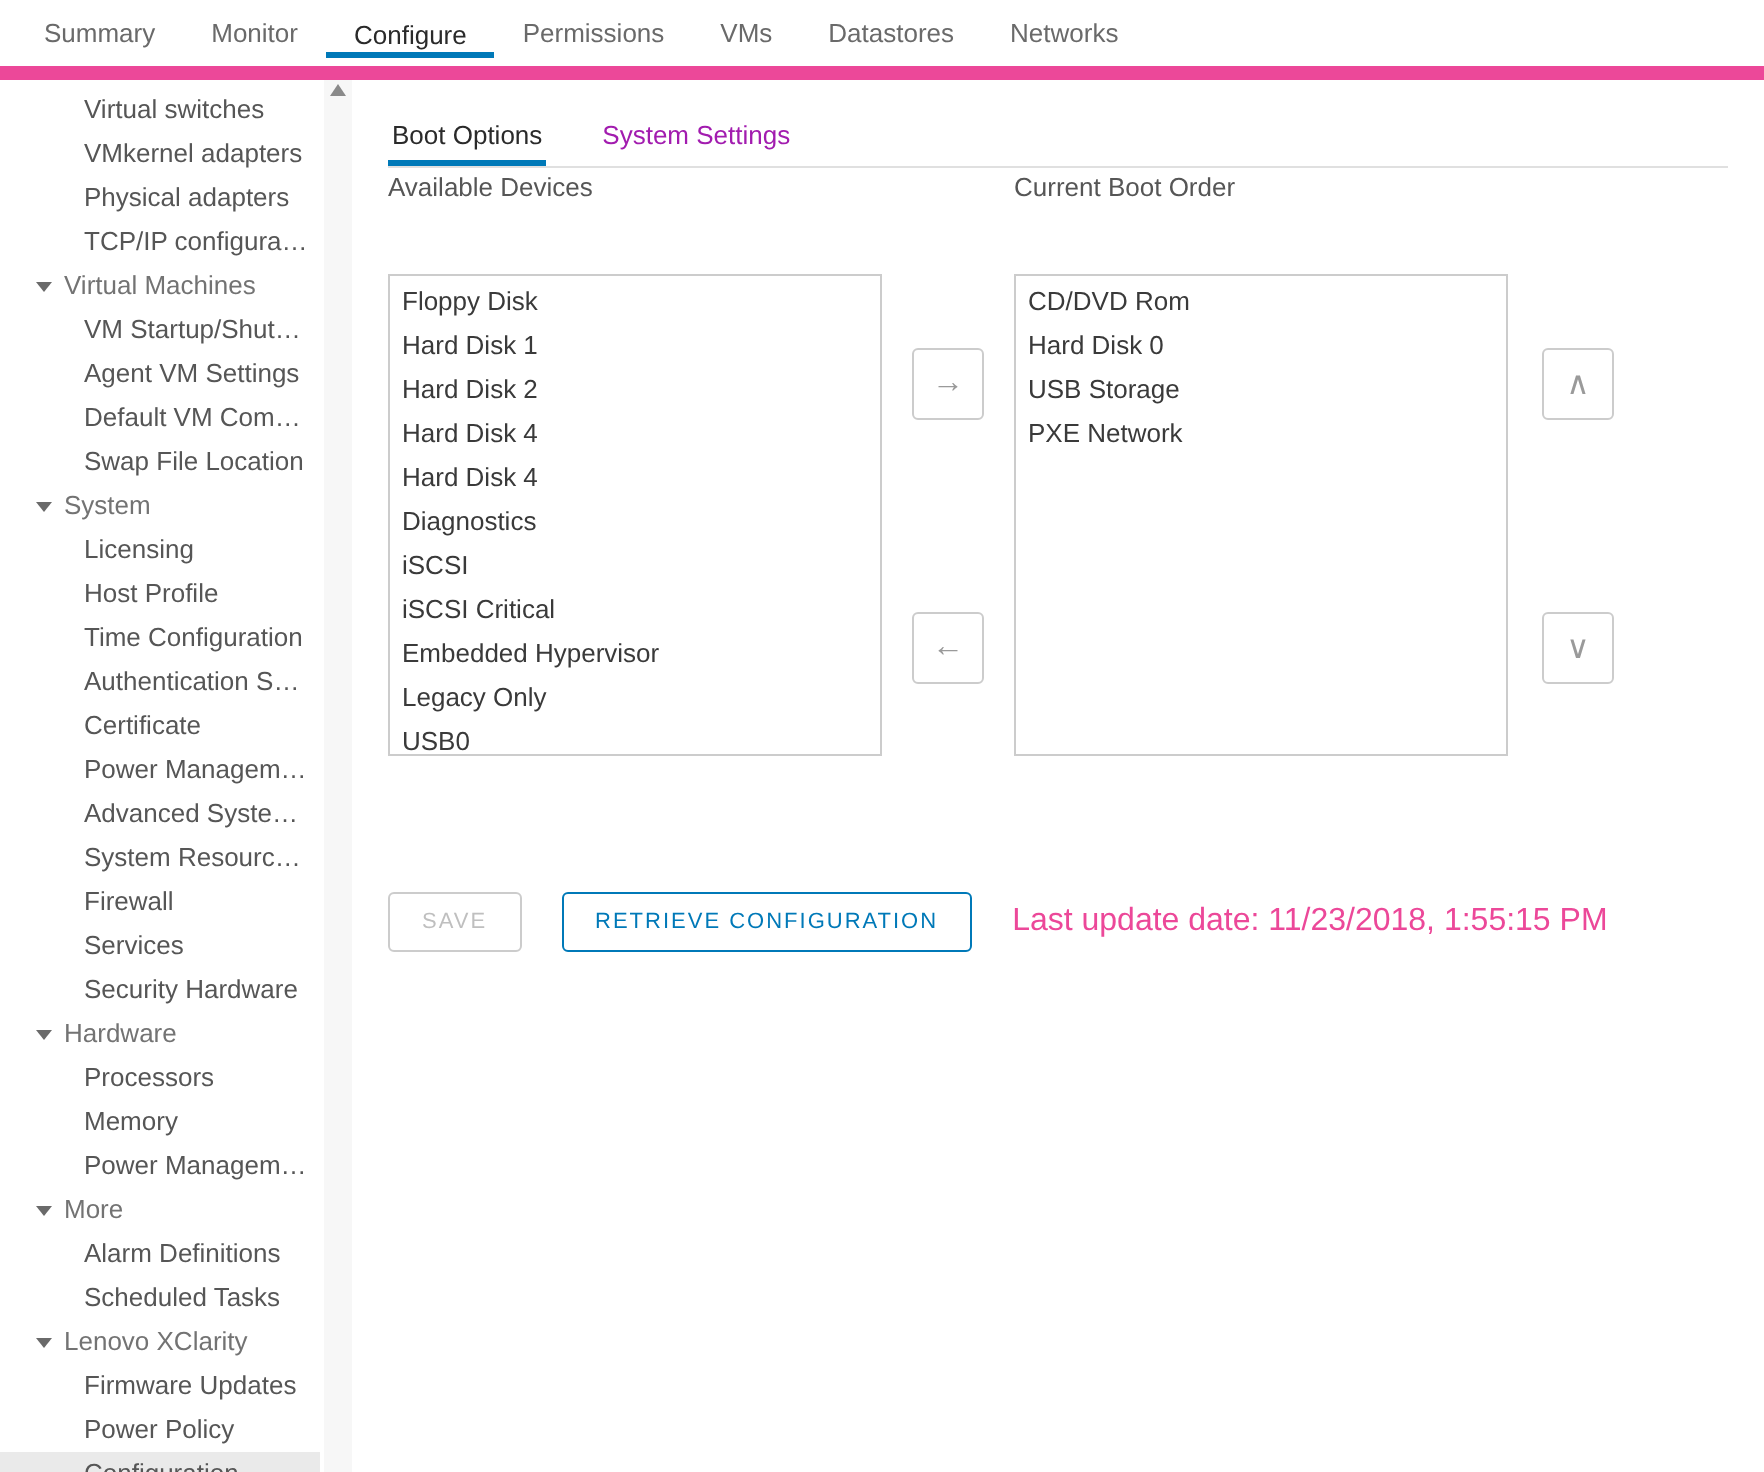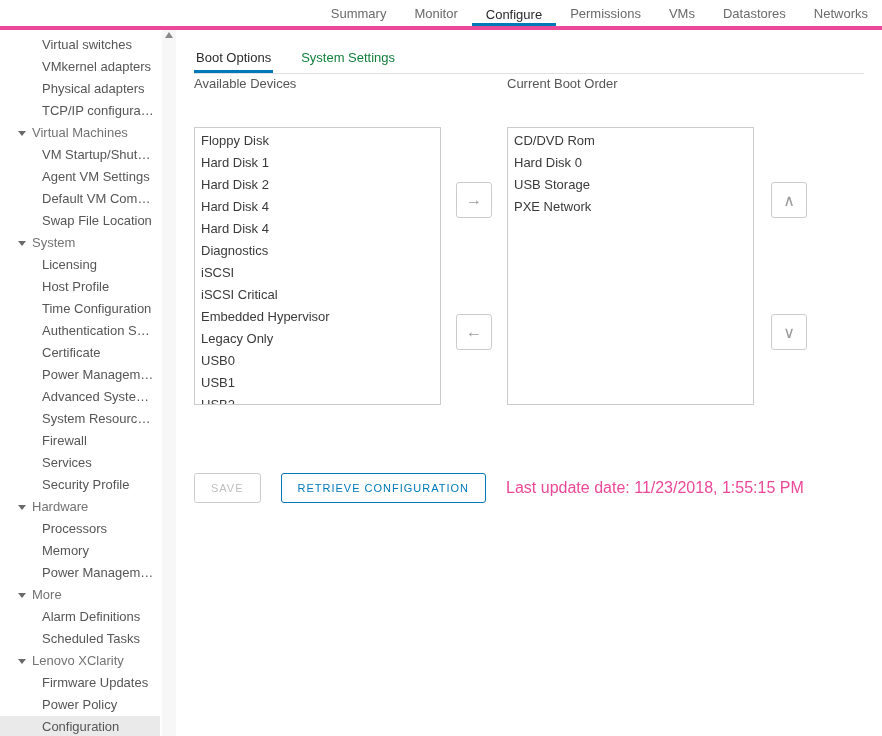--- a/index.html
+++ b/index.html
@@ -9,24 +9,23 @@
     font-size: 13px;
     color: #565656;
     background: #fff;
     width: 882px;
     height: 736px;
     overflow: hidden;
   }
   .top-tabs {
     display: flex;
     align-items: center;
-    border-bottom: 4px solid #ec4899;
+    border-bottom: 7px solid #ec4899;
     padding: 0 0 0 8px;
-    height: 30px;
-    justify-content: flex-end;
+    height: 40px;
   }
   .top-tab {
     padding: 6px 14px 6px 14px;
     color: #6a6a6a;
     cursor: pointer;
     font-size: 13px;
   }
   .top-tab.active {
     color: #2a2a2a;
     border-bottom: 3px solid #0079b8;
@@ -87,21 +86,21 @@
     flex: 1;
     padding: 14px 18px;
   }
   .sub-tabs {
     display: flex;
     border-bottom: 1px solid #e0e0e0;
   }
   .sub-tab {
     padding: 6px 2px 8px 2px;
     margin-right: 26px;
-    color: #15803d;
+    color: #a21caf;
     cursor: pointer;
   }
   .sub-tab.active {
     color: #2a2a2a;
     border-bottom: 3px solid #0079b8;
     padding-bottom: 1px;
   }
   .section-labels {
     display: flex;
     margin-top: 2px;
@@ -111,21 +110,21 @@
     color: #565656;
   }
   .section-labels .lbl1 { width: 313px; }
   .lists-row {
     display: flex;
     align-items: stretch;
     margin-top: 36px;
   }
   .listbox {
     width: 247px;
-    height: 278px;
+    height: 241px;
     border: 1px solid #ccc;
     overflow-y: scroll;
     background: #fff;
     padding: 2px 4px;
   }
   .listbox .opt {
     padding: 2px 2px;
     cursor: pointer;
     color: #3a3a3a;
     line-height: 18px;
@@ -218,21 +217,21 @@
       <div class="sb-item">Licensing</div>
       <div class="sb-item">Host Profile</div>
       <div class="sb-item">Time Configuration</div>
       <div class="sb-item">Authentication Servi..</div>
       <div class="sb-item">Certificate</div>
       <div class="sb-item">Power Management</div>
       <div class="sb-item">Advanced System S..</div>
       <div class="sb-item">System Resource Re..</div>
       <div class="sb-item">Firewall</div>
       <div class="sb-item">Services</div>
-      <div class="sb-item">Security Profile</div>
+      <div class="sb-item">Security Hardware</div>
       <div class="sb-head">
         <span class="caret"></span>
         <span>Hardware</span>
       </div>
       <div class="sb-item">Processors</div>
       <div class="sb-item">Memory</div>
       <div class="sb-item">Power Management</div>
       <div class="sb-head">
         <span class="caret"></span>
         <span>More</span>

